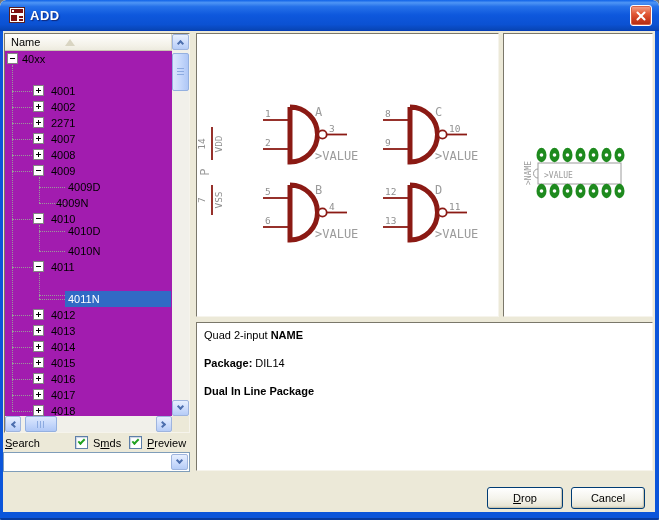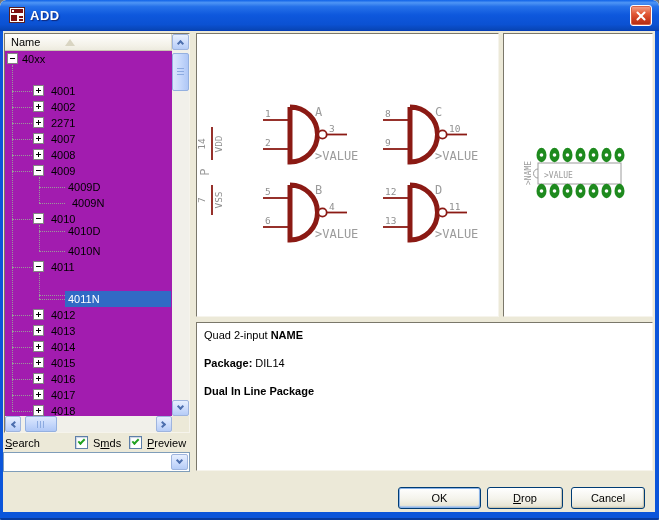--- a/index.html
+++ b/index.html
@@ -201,21 +201,21 @@
             <span class="pm-h"></span>
           </span>
           <span class="tlabel" style="left: 43px;">4009</span>
         </div>
         <div class="trow" style="top: 128px;">
           <span class="conn" style="left: 34px; width: 26px;"></span>
           <span class="tlabel" style="left: 60px;">4009D</span>
         </div>
         <div class="trow" style="top: 144px;">
           <span class="conn" style="left: 34px; width: 26px;"></span>
-          <span class="tlabel" style="left: 64px; text-align: center;">4009N</span>
+          <span class="tlabel" style="left: 48px; text-align: center;">4009N</span>
         </div>
         <div class="trow" style="top: 160px;">
           <span class="conn" style="left: 7px; width: 20px;"></span>
           <span class="pmbox" style="left: 28px;">
             <span class="pm-h"></span>
           </span>
           <span class="tlabel" style="left: 43px;">4010</span>
         </div>
         <div class="trow" style="top: 172px;">
           <span class="conn" style="left: 34px; width: 26px;"></span>
@@ -431,17 +431,16 @@
         <text x="40" y="144" font-size="8" fill="#9C9C9C" font-family="&quot;DejaVu Sans Mono&quot;, monospace">&gt;VALUE</text>
       </svg>
   </div>
 
   <div class="sunken desc-panel">
     <div class="desc-line" style="top:6px"><span>Quad 2-input </span><b>NAME</b></div>
     <div class="desc-line" style="top:34px"><b>Package:</b><span> DIL14</span></div>
     <div class="desc-line" style="top:62px"><b>Dual In Line Package</b></div>
   </div>
 
-  <button class="xpbtn default btn-ok">OK</button>
   <button class="xpbtn btn-drop"><span></span><span class="mn">D</span><span>rop</span></button>
   <button class="xpbtn btn-cancel">Cancel</button>
 
 </div>
 
 </body></html>

